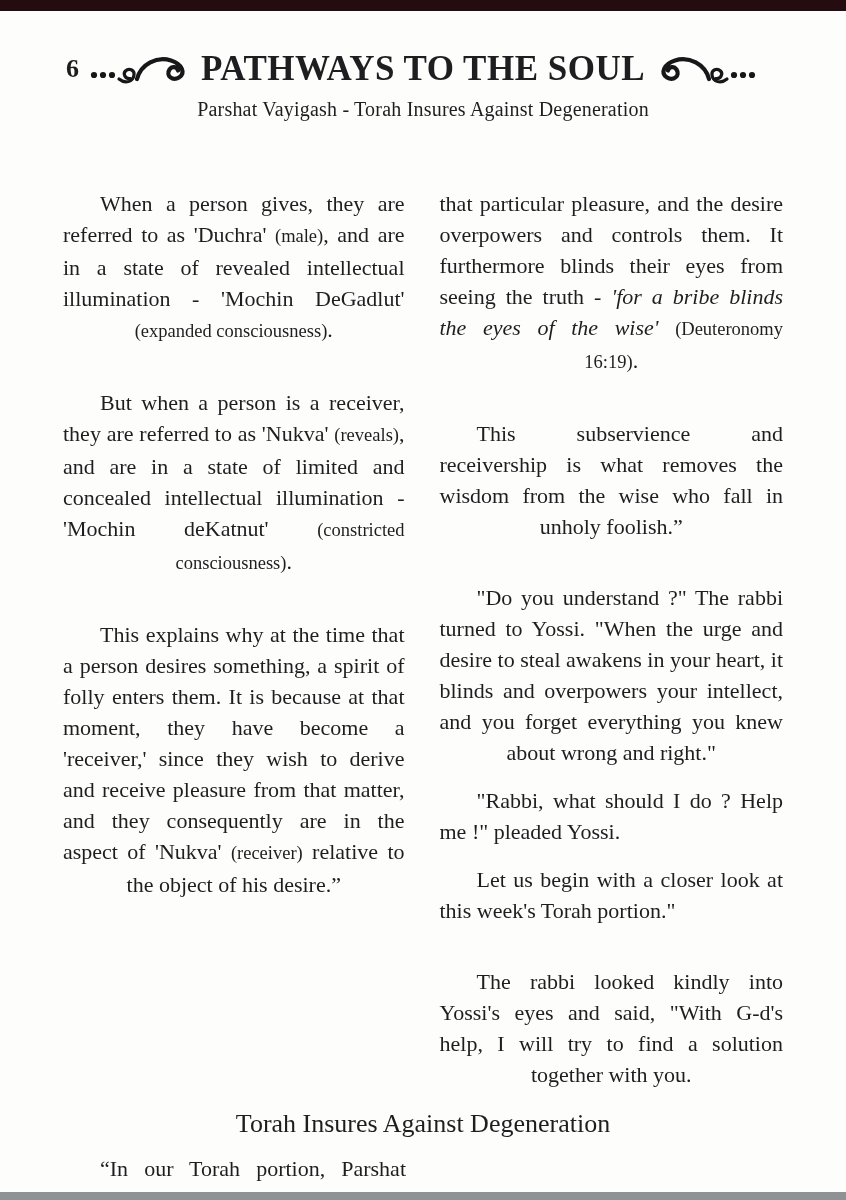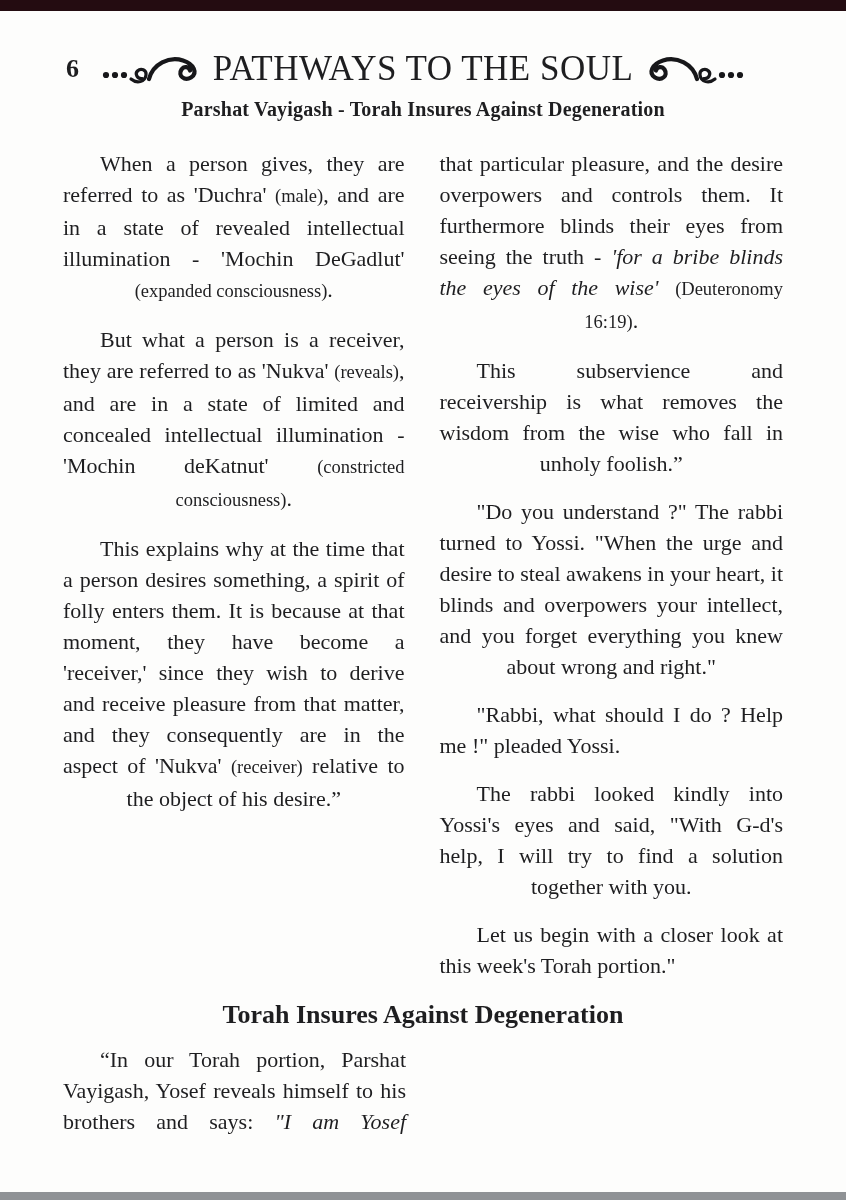--- a/index.html
+++ b/index.html
@@ -18,53 +18,53 @@
   .masthead{position:relative;padding-top:46px;}
   .page-number{
     position:absolute;left:66px;top:54px;
     font-size:26px;font-weight:bold;
   }
   .title-row{
     display:flex;justify-content:center;align-items:center;gap:8px;
     height:46px;
   }
   .masthead-title{
-    font-size:35px;font-weight:normal;letter-spacing:0.5px;
+    font-size:35px;font-weight:bold;letter-spacing:0.5px;
     white-space:nowrap;
   }
   .flourish{display:block;}
   .flourish path,.flourish circle{stroke:#17171a;fill:none;stroke-linecap:round;}
   .flourish circle{fill:#17171a;stroke:none;}
   .page-subtitle{
-    text-align:center;font-size:20px;font-weight:bold;
+    text-align:center;font-size:20px;font-weight:normal;
     margin-top:6px;letter-spacing:0.2px;
   }
 
   .columns{
     display:flex;
     margin:27px 63px 0 63px;
     gap:35px;
   }
   .col{width:343px;}
   .col-right{width:345px;}
 
   p.para{
     font-size:22px;line-height:31px;
     text-align:justify;
     text-indent:37px;
     margin:0 0 17px 0;
   }
-  p.para.center-last{text-align-last:center;}
+  p.para.center-last{text-align-last:center;margin-top:40px;}
   p.para.justify-all{text-align-last:justify;}
   p.para.no-indent{text-indent:0;}
   p.para .small{font-size:18.5px;}
   p.para .italic{font-style:italic;}
 
   .section-heading{
-    text-align:center;font-size:26px;font-weight:bold;
+    text-align:center;font-size:26px;font-weight:normal;
     margin:2px 0 14px 0;
   }
   .columns-bottom{
     display:flex;
     margin:12px 63px;
     gap:35px;
   }
 </style>
 </head>
 <body>
@@ -90,30 +90,30 @@
         <path d="M30 31 C36 36, 44 34, 45 27 C45.7 22, 40 19.5, 36.5 23 C33.5 26, 36.5 31, 41 30.5" stroke-width="3.2"></path>
         <path d="M48 31 C52 16, 68 8, 82 12.5 C93 16, 97 25, 90 29.5 C83.5 33.5, 76.5 27.5, 80.5 21.5 C83 17.8, 88 18.5, 89 22.5" stroke-width="4.2"></path>
       </svg>
     </div>
     <div class="page-subtitle">Parshat Vayigash - Torah Insures Against Degeneration</div>
   </div>
 
   <div class="columns">
     <div class="col">
         <p class="para center-last"><span>When a person gives, they are referred to as 'Duchra' </span><span class="small">(male)</span><span>, and are in a state of revealed intellectual illumination - 'Mochin DeGadlut' </span><span class="small">(expanded consciousness)</span><span>.</span></p>
-        <p class="para center-last"><span>But what a person is a receiver, they are referred to as 'Nukva' </span><span class="small">(reveals)</span><span>, and are in a state of limited and concealed intellectual illumination - 'Mochin deKatnut' </span><span class="small">(constricted consciousness)</span><span>.</span></p>
+        <p class="para center-last"><span>But when a person is a receiver, they are referred to as 'Nukva' </span><span class="small">(reveals)</span><span>, and are in a state of limited and concealed intellectual illumination - 'Mochin deKatnut' </span><span class="small">(constricted consciousness)</span><span>.</span></p>
         <p class="para center-last"><span>This explains why at the time that a person desires something, a spirit of folly enters them. It is because at that moment, they have become a 'receiver,' since they wish to derive and receive pleasure from that matter, and they consequently are in the aspect of 'Nukva' </span><span class="small">(receiver)</span><span> relative to the object of his desire.”</span></p>
       </div>
     <div class="col col-right">
         <p class="para center-last no-indent"><span>that particular pleasure, and the desire overpowers and controls them. It furthermore blinds their eyes from seeing the truth - </span><span class="italic">'for a bribe blinds the eyes of the wise'</span><span> </span><span class="small">(Deuteronomy 16:19)</span><span>.</span></p>
         <p class="para center-last"><span>This subservience and receivership is what removes the wisdom from the wise who fall in unholy foolish.”</span></p>
         <p class="para center-last"><span>"Do you understand ?" The rabbi turned to Yossi. "When the urge and desire to steal awakens in your heart, it blinds and overpowers your intellect, and you forget everything you knew about wrong and right."</span></p>
         <p class="para justify"><span>"Rabbi, what should I do ? Help me !" pleaded Yossi.</span></p>
+        <p class="para justify"><span>Let us begin with a closer look at this week's Torah portion."</span></p>
         <p class="para center-last"><span>The rabbi looked kindly into Yossi's eyes and said, "With G-d's help, I will try to find a solution together with you.</span></p>
-        <p class="para justify"><span>Let us begin with a closer look at this week's Torah portion."</span></p>
       </div>
   </div>
 
   <div class="section-heading">Torah Insures Against Degeneration</div>
 
   <div class="columns columns-bottom">
     <div class="col">
         <p class="para justify-all"><span>“In our Torah portion, Parshat Vayigash, Yosef reveals himself to his brothers and says: </span><span class="italic">"I am Yosef</span></p>
       </div>
   </div>

